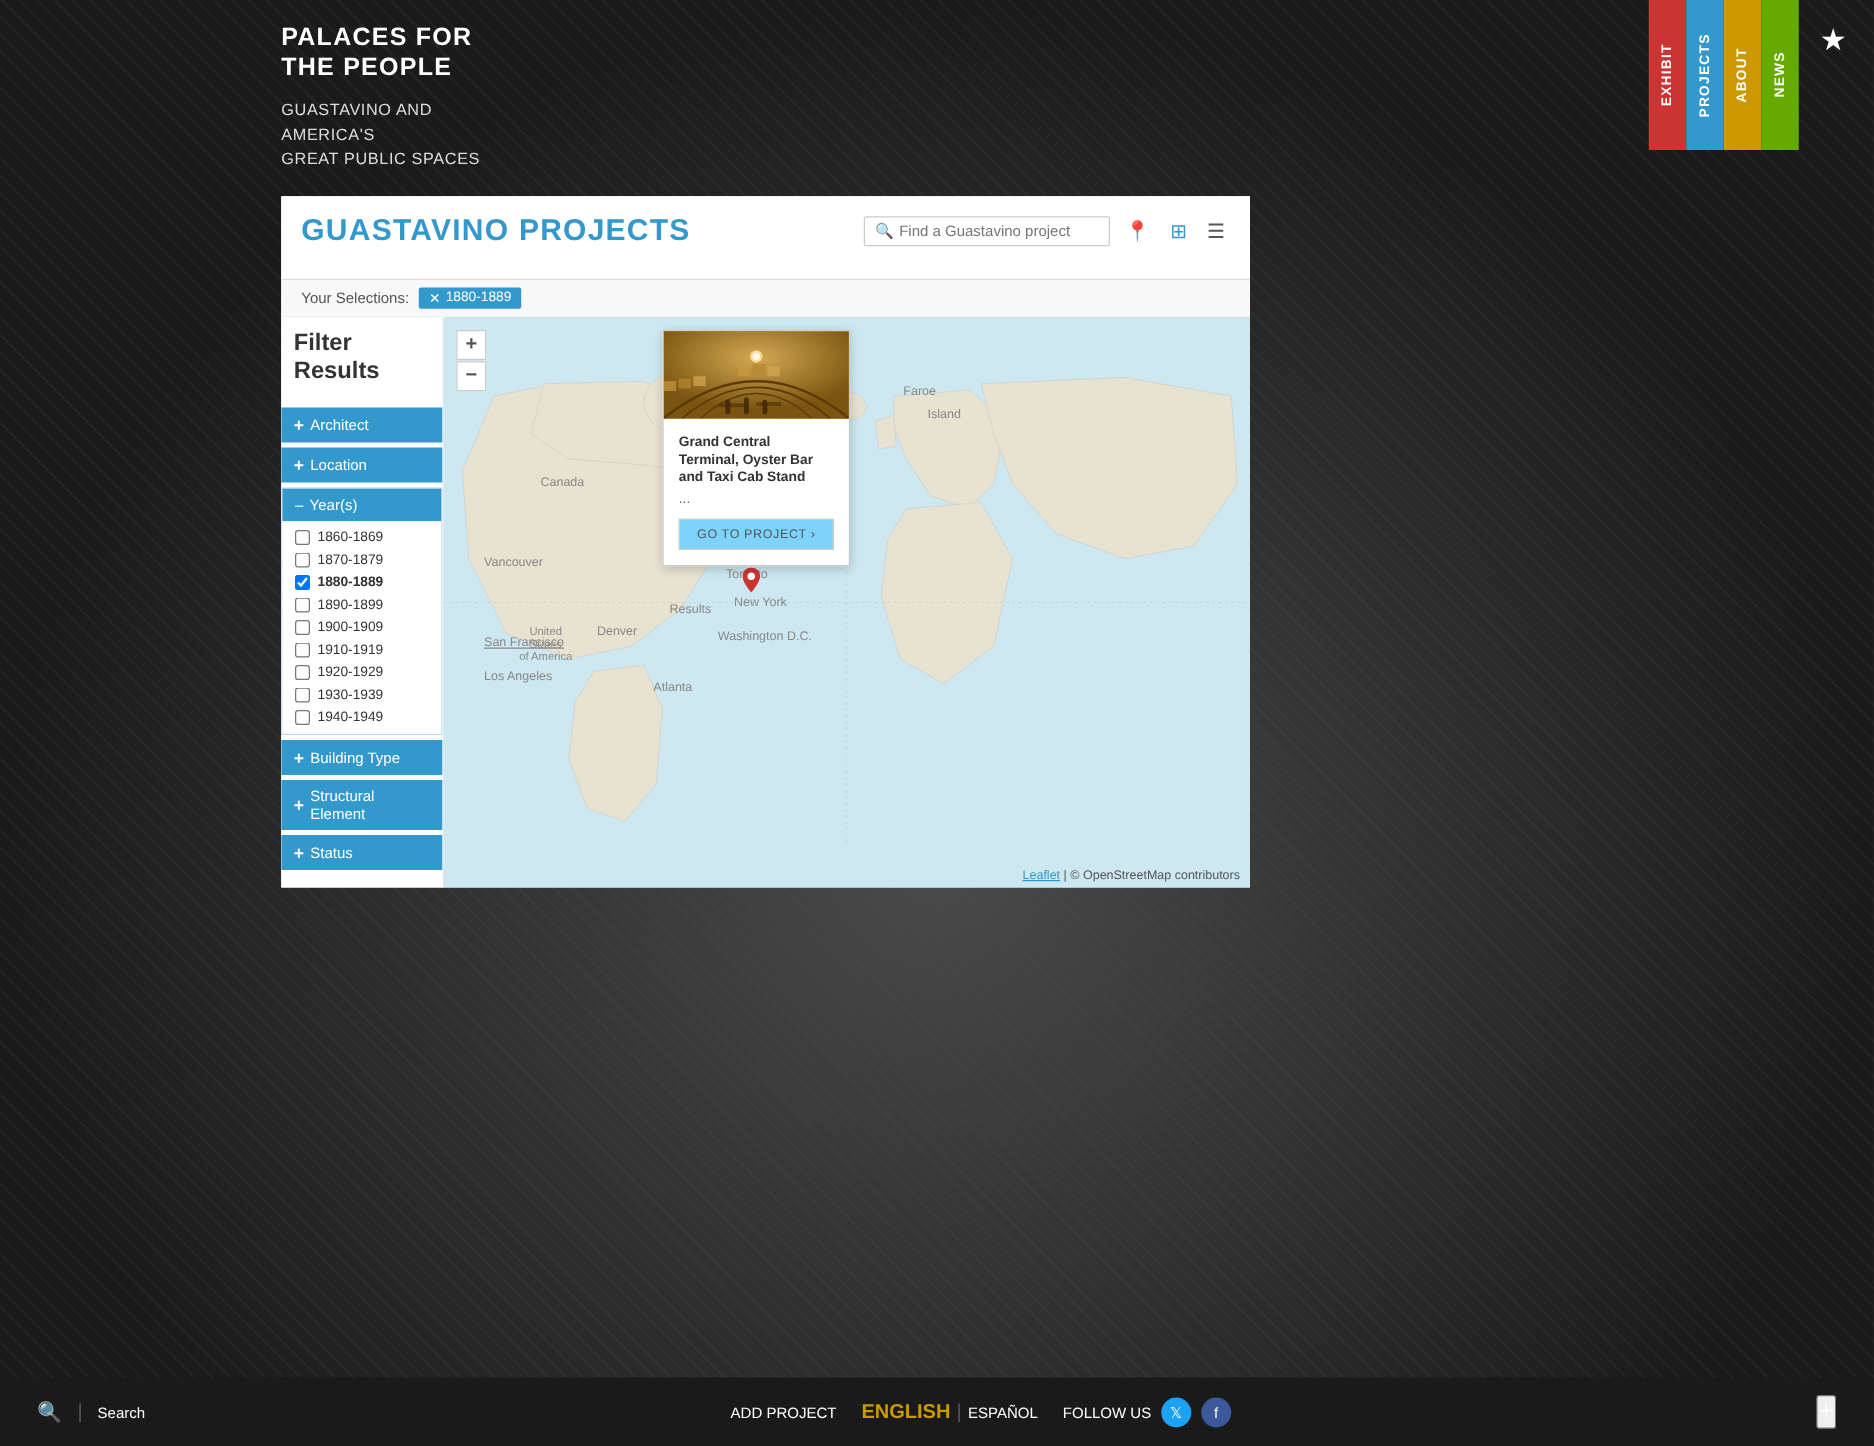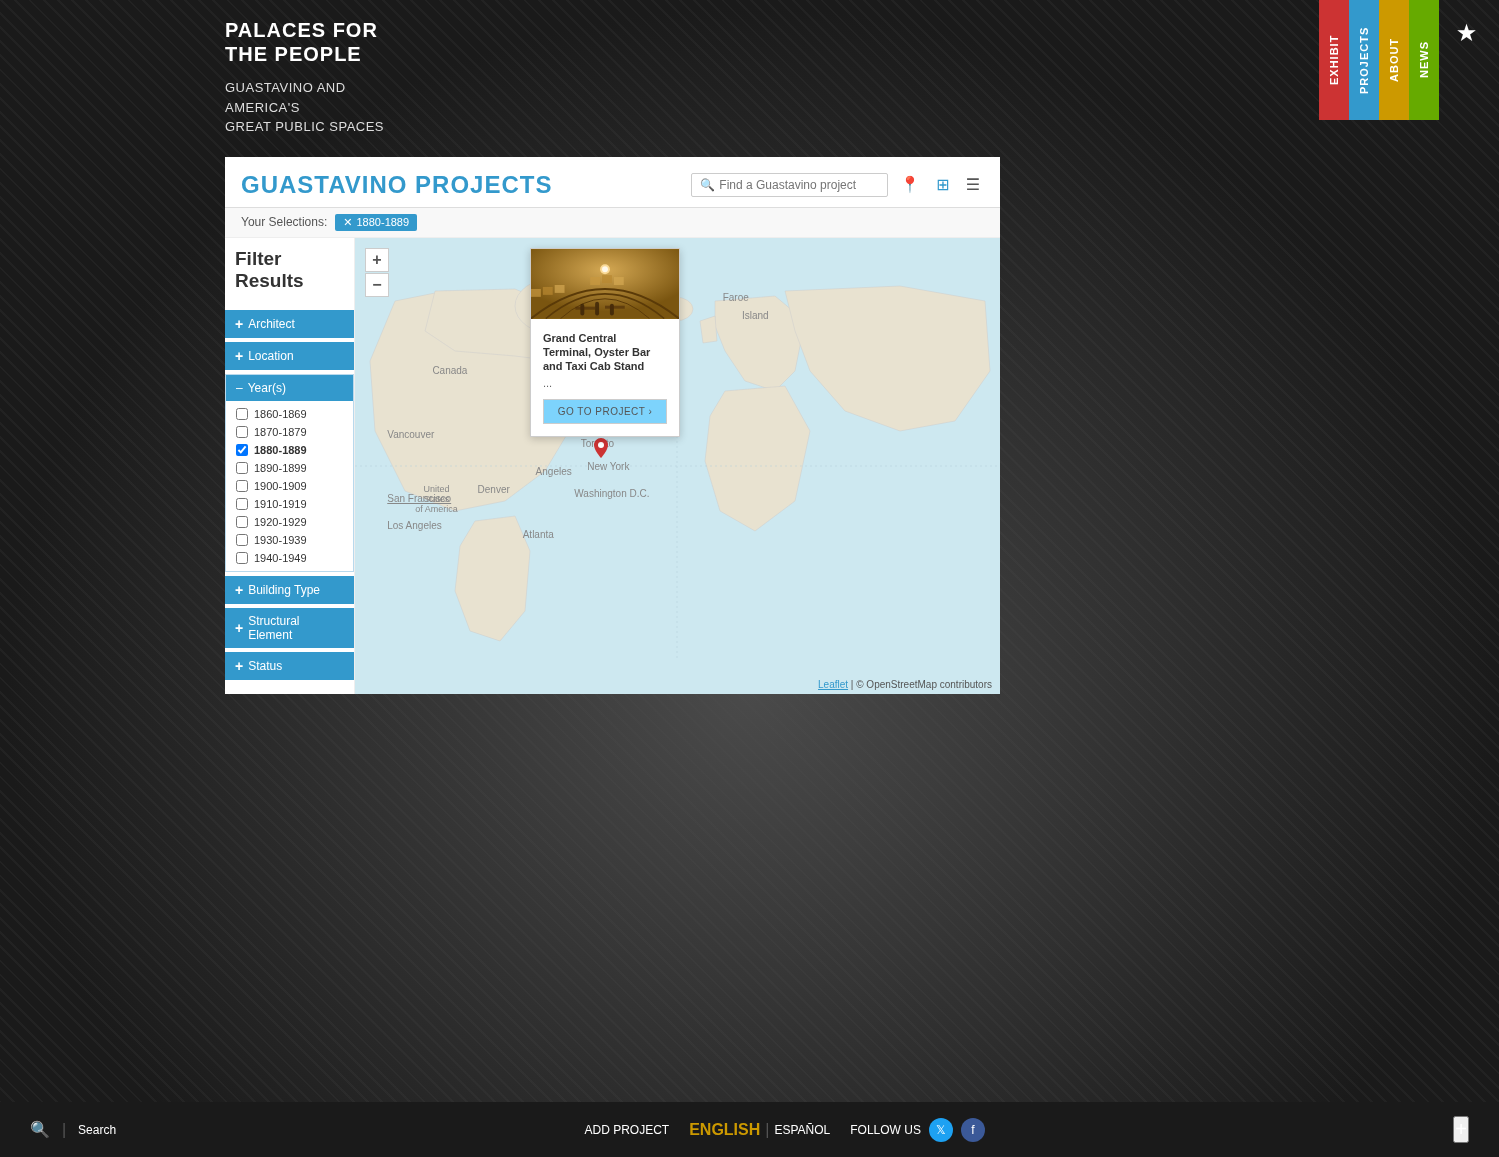--- a/index.html
+++ b/index.html
@@ -117,21 +117,21 @@
     
     .projects-panel {
       margin-top: 20px;
       background: white;
       width: 775px;
       min-height: 420px;
     }
 
     .projects-header {
       background: white;
-      padding: 14px 16px 8px;
+      padding: 14px 16px 24px;
       border-bottom: 1px solid #ddd;
       display: flex;
       align-items: center;
       justify-content: space-between;
     }
 
     .projects-title {
       color: #3399cc;
       font-size: 24px;
       font-weight: bold;
@@ -647,21 +647,21 @@
           <path d="M 430 20 L 545 15 L 630 30 L 635 100 L 600 150 L 545 160 L 490 140 L 455 100 L 440 60 Z" fill="#e8e2d0" stroke="#ccc" stroke-width="0.5"></path>
 
           <path d="M 120 250 L 160 245 L 175 280 L 170 340 L 145 370 L 115 360 L 100 320 L 105 275 Z" fill="#e8e2d0" stroke="#ccc" stroke-width="0.5"></path>
 
           <line x1="0" y1="195" x2="645" y2="195" stroke="#b0ccd8" stroke-width="0.5" stroke-dasharray="2,3"></line>
           <line x1="322" y1="0" x2="322" y2="390" stroke="#b0ccd8" stroke-width="0.5" stroke-dasharray="2,3"></line>
         </svg>
 
         <span class="map-label" style="top:28%;left:12%;">Canada</span>
         <span class="map-label" style="top:54%;left:8%;font-size:9px;text-align:center;width:60px;">United<br>States<br>of America</span>
-        <span class="map-label" style="top:50%;left:28%;">Angeles</span>
+        <span class="map-label" style="top:50%;left:28%;">Results</span>
         <span class="map-label" style="top:44%;left:35%;">Toronto</span>
         <span class="map-label" style="top:49%;left:36%;">New York</span>
         <span class="map-label" style="top:55%;left:34%;">Washington D.C.</span>
         <span class="map-label" style="top:56%;left:5%;text-decoration:underline;">San Francisco</span>
         <span class="map-label" style="top:62%;left:5%;">Los Angeles</span>
         <span class="map-label" style="top:64%;left:26%;">Atlanta</span>
         <span class="map-label" style="top:54%;left:19%;">Denver</span>
         <span class="map-label" style="top:42%;left:5%;">Vancouver</span>
         <span class="map-label" style="top:12%;left:57%;">Faroe</span>
         <span class="map-label" style="top:16%;left:60%;">Island</span>

